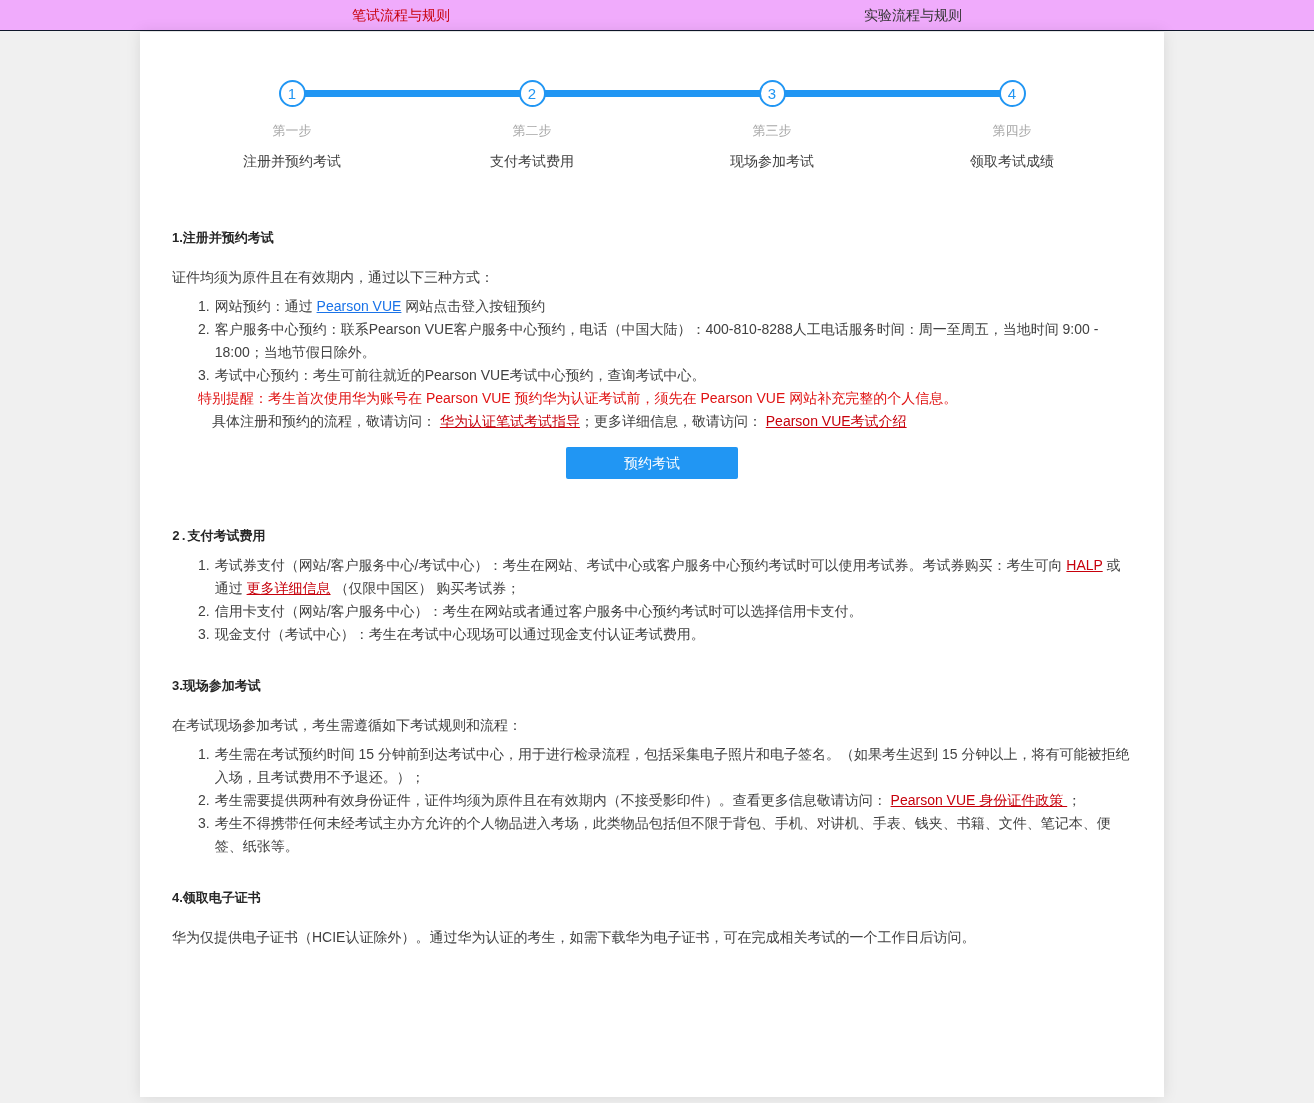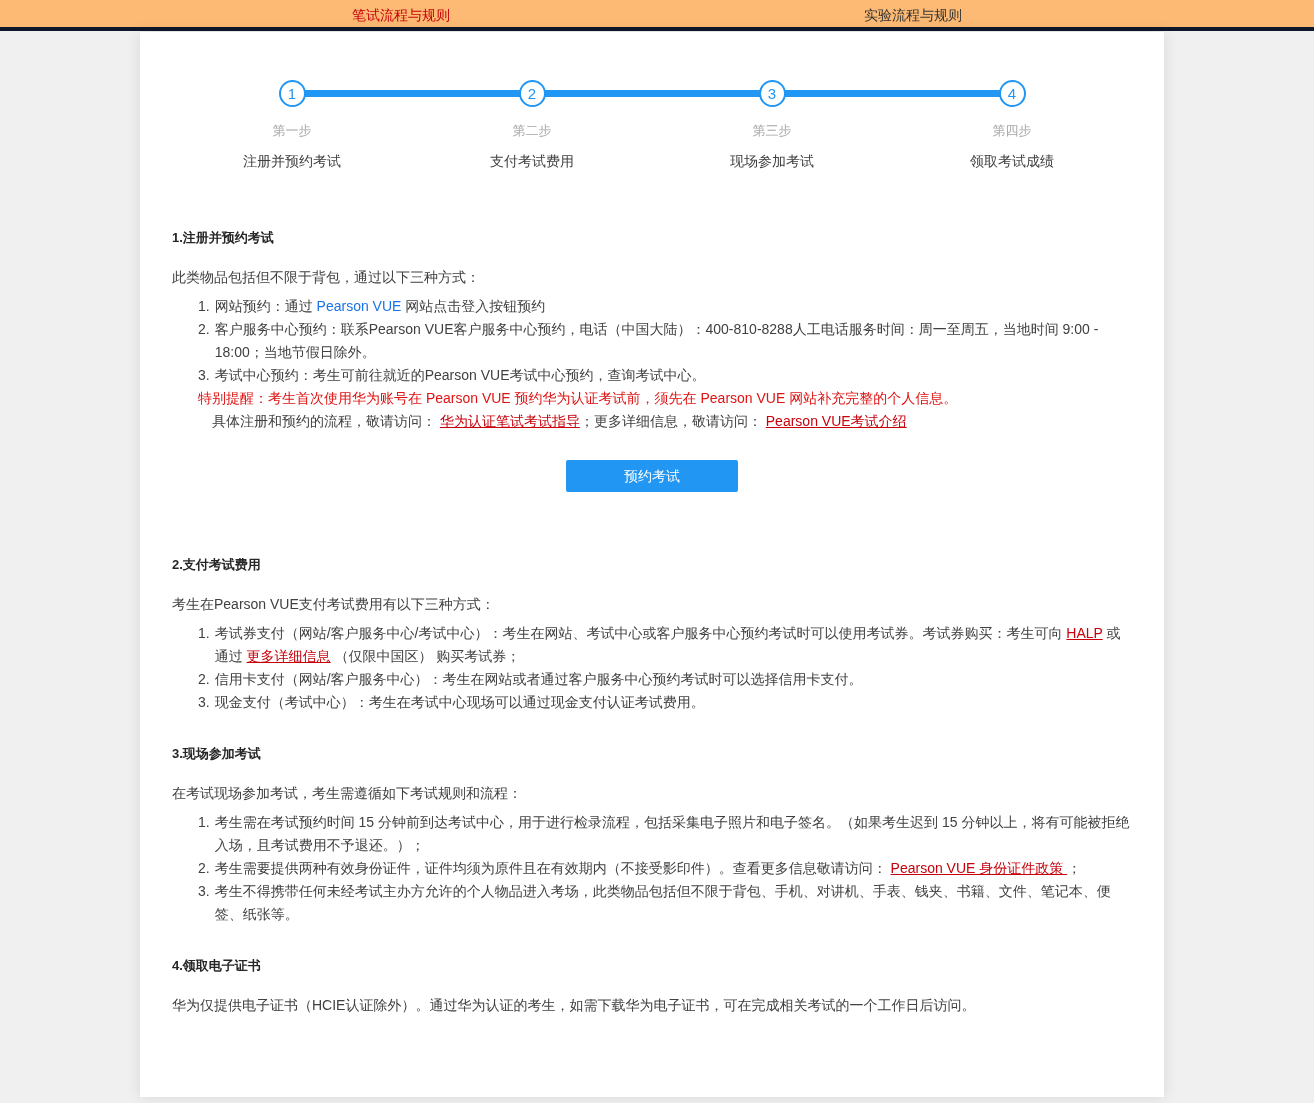--- a/index.html
+++ b/index.html
@@ -7,22 +7,22 @@
   body {
     font-family:"Liberation Sans","DejaVu Sans",sans-serif;
     background:#f0f0f0;
     position:relative;
     overflow:hidden;
     color:#404040;
   }
   
   .tabbar {
     width:100%; height:31px;
-    background:#fdba74;
-    border-bottom:4px solid #0f172a;
+    background:#f0abfc;
+    border-bottom:1px solid #0f172a;
   }
   .tabbar-inner {
     width:1024px; margin:0 auto; height:100%;
     display:flex;
   }
   .tab {
     width:50%; text-align:center; line-height:30px;
     font-size:14px; color:#333; cursor:pointer;
   }
   .tab.active { color:#c7000b; }
@@ -51,39 +51,39 @@
   }
   .step-label { margin-top:15px; font-size:13px; color:#a6a6a6; height:17px; }
   .step-title { margin-top:14px; font-size:14px; color:#404040; height:19px; }
   
   .content { padding:0 32px; font-size:14px; }
   h3.sec-h {
     font-size:13px; color:#262626; font-weight:700;
     margin-top:28px; line-height:23px;
   }
   h3.sec-h.first { margin-top:54px; }
-  h3.sec-h.after-btn { margin-top:61px; }
+  h3.sec-h.after-btn { margin-top:46px;font-family:Liberation Mono, monospace; }
   .intro { margin-top:17px; line-height:23px; color:#404040; }
   .olist { margin-top:6px; }
   .li { display:flex; margin-left:26px; line-height:23px; }
   .li .num { flex:none; margin-right:5px; }
   .li .body { flex:1; }
   .note { margin-left:26px; line-height:23px; }
   .note.indent2 { margin-left:40px; }
   .seg-red { color:#e01212; }
   .seg-link-red { color:#c7000b; text-decoration:underline; cursor:pointer; }
-  .seg-link-blue { color:#1a73e8; cursor:pointer; }
+  .seg-link-blue { color:#1a73e8; text-decoration:underline; cursor:pointer; }
   .btn-row { text-align:center; }
   .btn {
     display:inline-block; background:#2196f3; color:#fff;
     font-size:14px; height:32px; line-height:32px; text-align:center;
     border:none; border-radius:2px; cursor:pointer;
     font-family:inherit;
   }
-  .btn.w1 { width:172px; margin-top:27px; }
+  .btn.w1 { width:172px; margin-top:14px; }
   .btn.w2 { width:200px; margin-top:24px; }
 </style>
 </head>
 <body>
 
 <div class="tabbar">
   <div class="tabbar-inner">
     <div class="tab active">笔试流程与规则</div>
     <div class="tab">实验流程与规则</div>
   </div>
@@ -113,21 +113,21 @@
         <div class="circle">4</div>
         <div class="step-label">第四步</div>
         <div class="step-title">领取考试成绩</div>
       </div>
     </div>
   </div>
 
   <div class="content">
 
     <h3 class="sec-h first">1.注册并预约考试</h3>
-    <p class="intro">此类物品包括但不限于背包，通过以下三种方式：</p>
+    <p class="intro">证件均须为原件且在有效期内，通过以下三种方式：</p>
     <div class="olist">
       <div class="li">
         <span class="num">1.</span>
         <span class="body"><span>网站预约：通过 </span><span class="seg-link-blue">Pearson VUE</span><span> 网站点击登入按钮预约</span></span>
       </div>
       <div class="li">
         <span class="num">2.</span>
         <span class="body"><span>客户服务中心预约：联系Pearson VUE客户服务中心预约，电话（中国大陆）：400-810-8288人工电话服务时间：周一至周五，当地时间 9:00 - 18:00；当地节假日除外。</span></span>
       </div>
       <div class="li">
@@ -135,21 +135,20 @@
         <span class="body"><span>考试中心预约：考生可前往就近的Pearson VUE考试中心预约，查询考试中心。</span></span>
       </div>
       <div class="note"><span class="seg-red">特别提醒：考生首次使用华为账号在 Pearson VUE 预约华为认证考试前，须先在 Pearson VUE 网站补充完整的个人信息。</span></div>
       <div class="note indent2"><span>具体注册和预约的流程，敬请访问： </span><span class="seg-link-red">华为认证笔试考试指导</span><span>；更多详细信息，敬请访问： </span><span class="seg-link-red">Pearson VUE考试介绍</span></div>
     </div>
     <div class="btn-row">
       <button class="btn w1">预约考试</button>
     </div>
 
     <h3 class="sec-h after-btn">2.支付考试费用</h3>
-    <p class="intro">考生在Pearson VUE支付考试费用有以下三种方式：</p>
     <div class="olist">
       <div class="li">
         <span class="num">1.</span>
         <span class="body"><span>考试券支付（网站/客户服务中心/考试中心）：考生在网站、考试中心或客户服务中心预约考试时可以使用考试券。考试券购买：考生可向 </span><span class="seg-link-red">HALP</span><span> 或通过 </span><span class="seg-link-red">更多详细信息</span><span> （仅限中国区） 购买考试券；</span></span>
       </div>
       <div class="li">
         <span class="num">2.</span>
         <span class="body"><span>信用卡支付（网站/客户服务中心）：考生在网站或者通过客户服务中心预约考试时可以选择信用卡支付。</span></span>
       </div>
       <div class="li">

